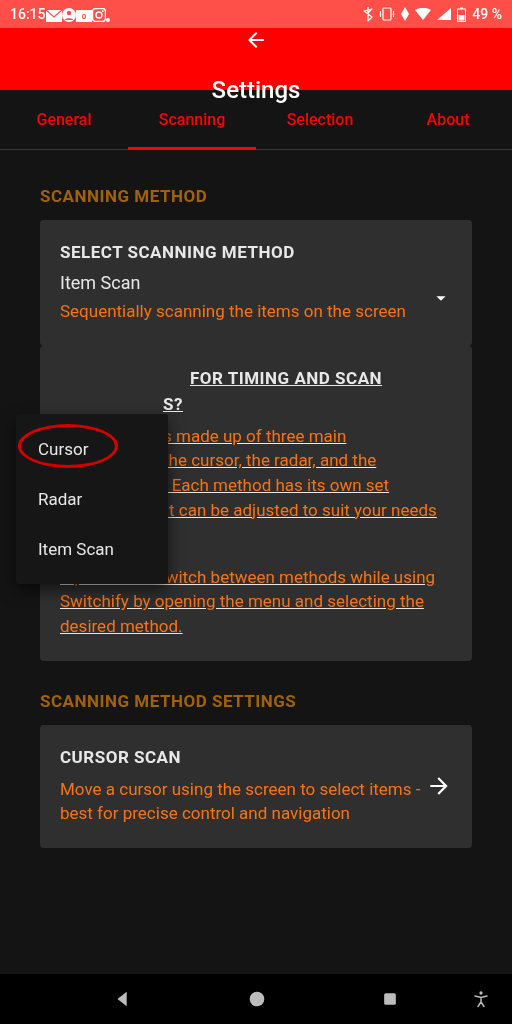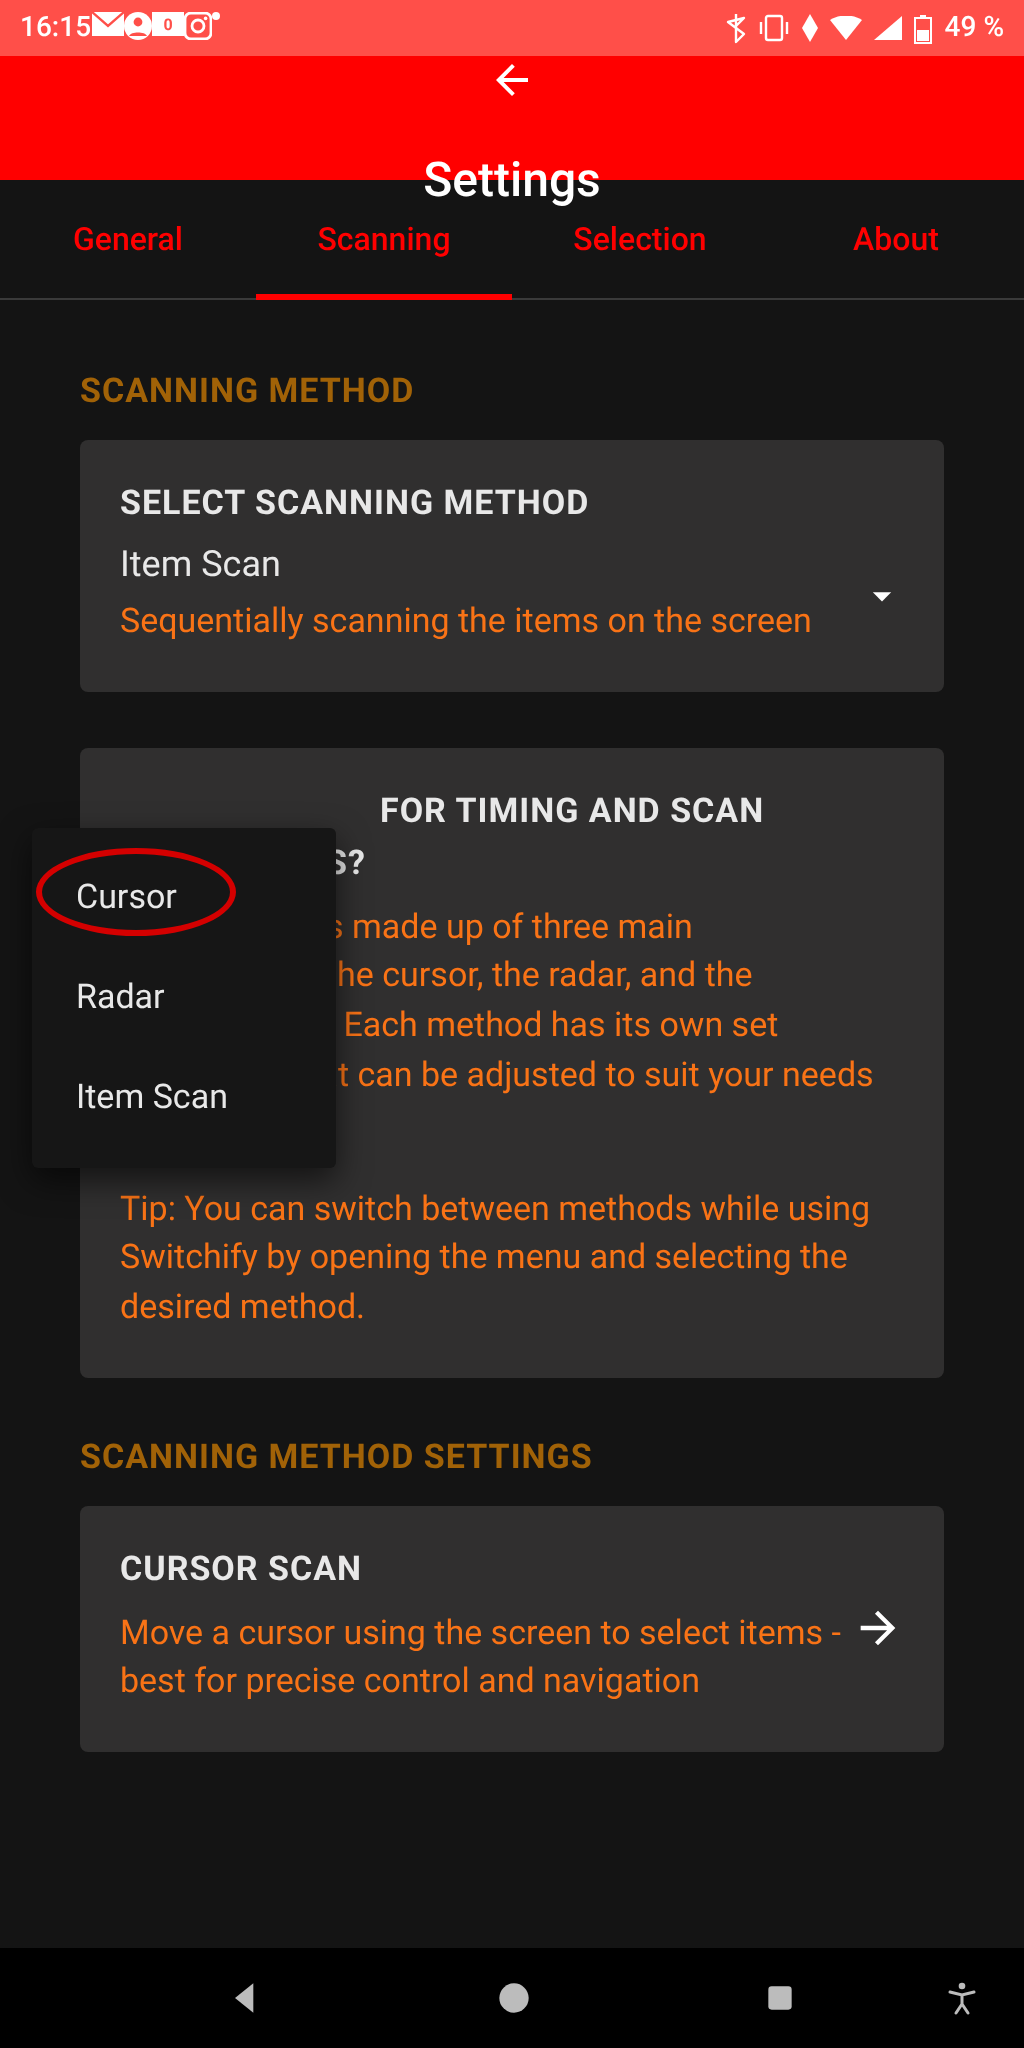--- a/index.html
+++ b/index.html
@@ -10,21 +10,21 @@
     --text:#e8e8e8;
     --muted:#bdbdbd;
     --popup:#161616;
     --navbg:#000;
     --navicon:#bcbcbc;
   }
   *{box-sizing:border-box;margin:0;padding:0;font-family:Roboto,Arial,sans-serif;}
   body{width:512px;height:1024px;background:var(--bg);color:var(--text);position:relative;overflow:hidden;}
   
   .statusbar{height:28px;background:#ff4f49;display:flex;align-items:center;justify-content:space-between;padding:0 10px;color:#fff;font-size:14px;font-weight:500;}
-  .status-left{display:flex;align-items:flex-start;}
+  .status-left{display:flex;align-items:flex-end;}
   .status-right{display:flex;align-items:center;gap:6px;}
   .sicon{display:inline-flex;align-items:center;justify-content:center;}
   .sicon svg{display:block;}
   .dot{width:4px;height:4px;border-radius:50%;background:#fff;}
   
   .header{background:var(--red);height:62px;display:flex;align-items:center;padding:0 18px;gap:24px;flex-direction:column;}
   .header .title{font-size:24px;font-weight:500;color:#fff;}
   
   .tabs{display:flex;height:60px;border-bottom:1px solid #3a3a3a;}
   .tab{flex:1;display:flex;align-items:center;justify-content:center;color:var(--red);font-size:16px;font-weight:500;position:relative;}
@@ -154,21 +154,21 @@
         <div class="card-desc">Sequentially scanning the items on the screen</div>
       </div>
       <span class="chev sicon">
         <svg width="22" height="22" viewBox="0 0 24 24">
             <path d="M7 10l5 5 5-5z" fill="#fff"></path>
           </svg>
       </span>
     </div>
   </div>
 
-  <div class="card" style="margin-top:28px;">
+  <div class="card" style="text-decoration:underline;">
     <div class="card-title" style="padding-left:130px;">
       <span>FOR TIMING AND SCAN</span>
     </div>
     <div class="card-title" style="text-align:left;padding-left:103px;margin-top:-4px;">S?</div>
     <div class="card-desc small">
       <div style="padding-left:103px;">s made up of three main</div>
       <div style="padding-left:103px;">the cursor, the radar, and the</div>
       <div style="padding-left:103px;">. Each method has its own set</div>
       <div>of settings that can be adjusted to suit your needs below.</div>
     </div>

